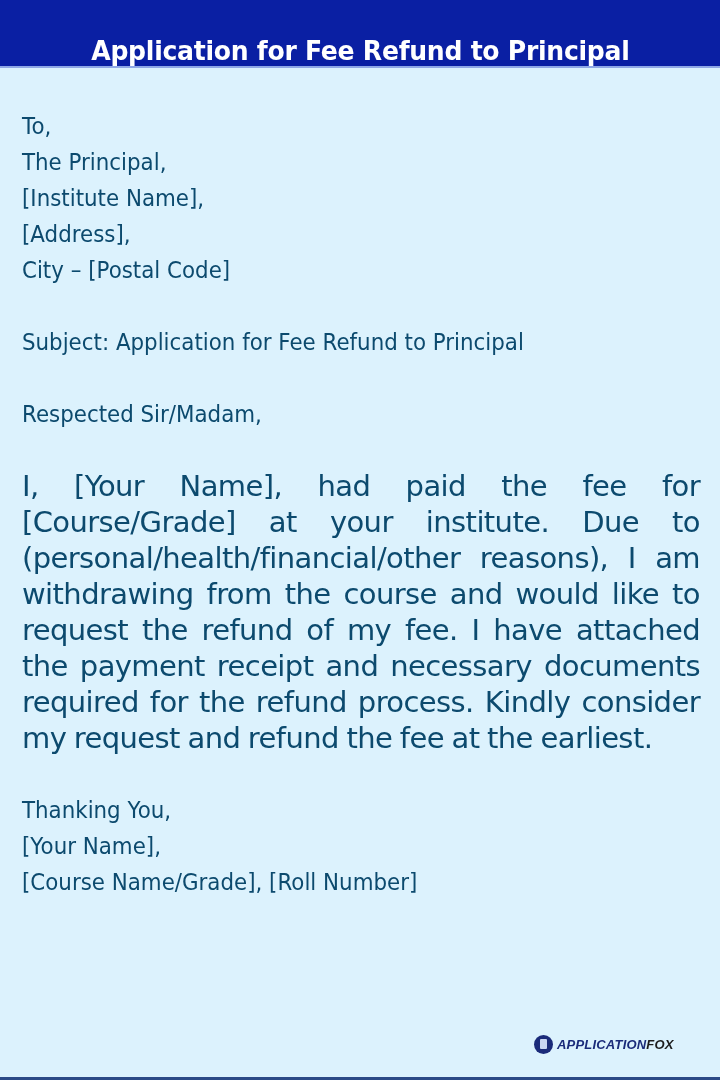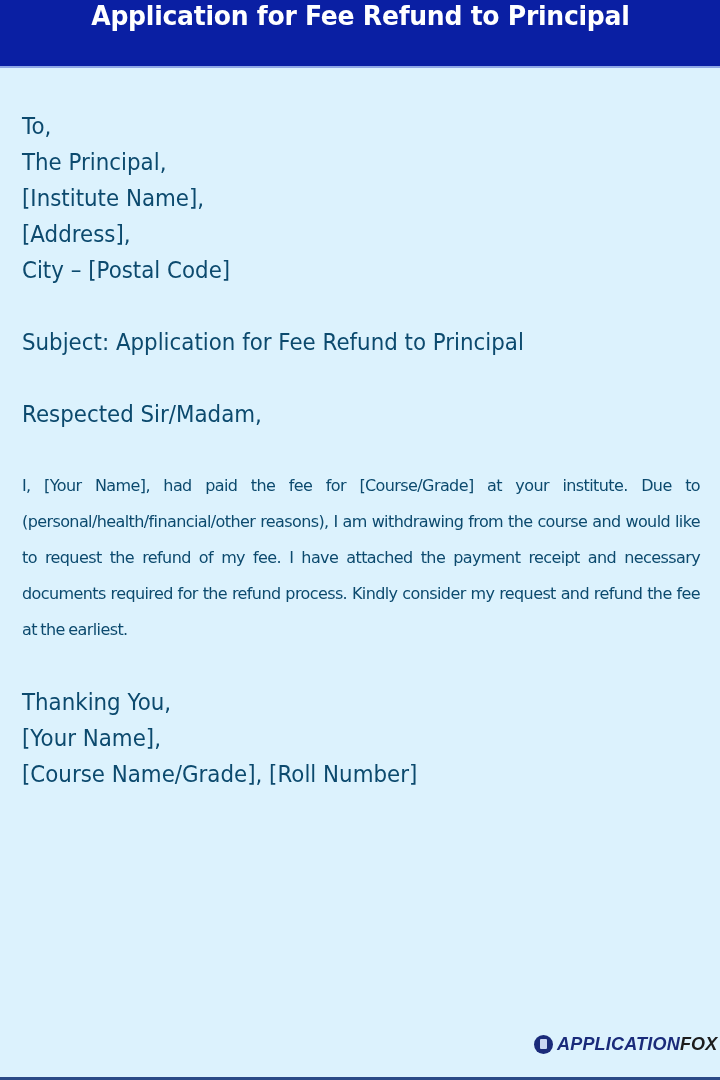--- a/index.html
+++ b/index.html
@@ -7,56 +7,56 @@
       width: 720px; height: 1080px; overflow: hidden;
       background: #dcf2fd;
       font-family: "DejaVu Sans", sans-serif;
       position: relative;
     }
     .header {
       position: absolute; left: 0; top: 0; width: 720px; height: 68px;
       background: #0a1fa3;
       border-bottom: 2px solid #8fa8e6;
       box-sizing: border-box;
-      display: flex; align-items: flex-start; justify-content: center;
+      display: flex; align-items: flex-end; justify-content: center;
     }
     .header-title {
       color: #ffffff; font-weight: bold; font-size: 27px;
       letter-spacing: -0.3px;
       font-family: "DejaVu Sans", sans-serif;
       transform: scaleX(0.93);
     }
     .letter {
       position: absolute; left: 22px; top: 108px; width: 678px;
       color: #0c4a6e; font-size: 22.5px; line-height: 36px;
       font-family: "DejaVu Sans", sans-serif;
     }
     .line { display: block; white-space: nowrap; transform-origin: left center; transform: scaleX(0.95); width: 105%; }
     .gap { height: 36px; }
     .para {
       text-align: justify; text-align-last: left;
-      font-size: 16px; line-height: 36px;
+      font-size: 29px; line-height: 36px;
       letter-spacing: -0.6px;
       word-spacing: -1px;
     }
     .logo {
       position: absolute; left: 534px; top: 1034px; height: 20px;
       display: flex; align-items: center; gap: 4px;
     }
     .logo-icon {
       width: 19px; height: 19px; border-radius: 50%;
       background: #1a2b7a; position: relative;
     }
     .logo-icon::after {
       content: ""; position: absolute; left: 6px; top: 4px; width: 7px; height: 10px;
       background: #c9d6f2; border-radius: 1px;
     }
     .logo-text {
       font-family: "Liberation Sans", sans-serif; font-weight: bold; font-style: italic;
-      font-size: 18px; color: #1a2b7a; letter-spacing: 0.2px;
+      font-size: 13px; color: #1a2b7a; letter-spacing: 0.2px;
     }
     .logo-text .fox { color: #1c1c1c; }
     .footer-bar {
       position: absolute; left: 0; bottom: 0; width: 720px; height: 3px;
       background: #2b4a86;
     }
   </style>
 </head>
 <body>
 

